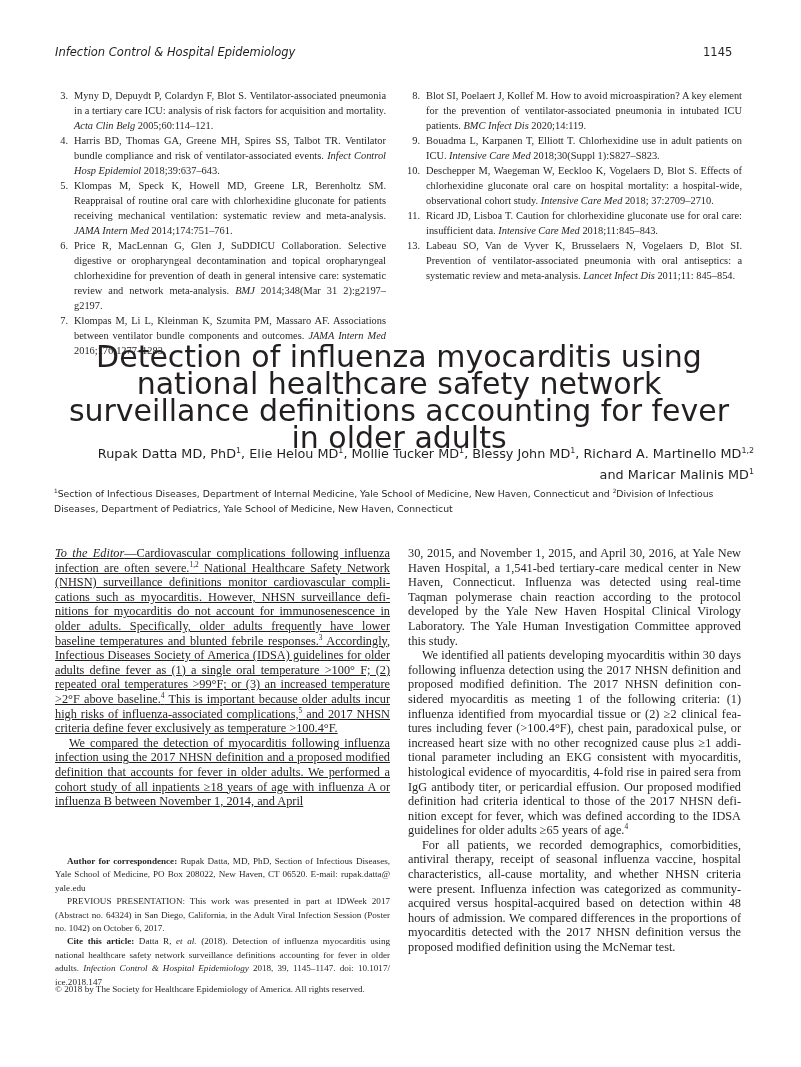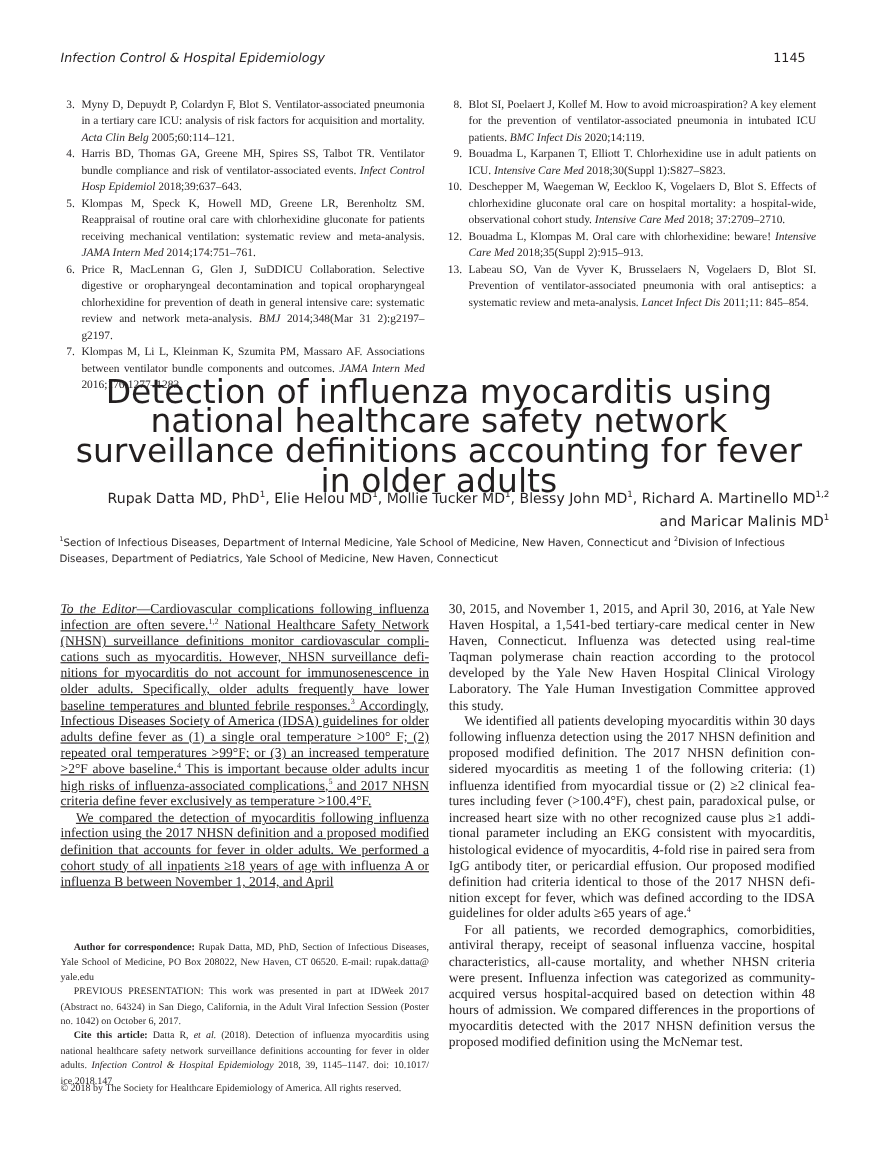--- a/index.html
+++ b/index.html
@@ -76,22 +76,22 @@
     </div>
   <div class="ref">
       <span class="num">9.</span>
       <span class="txt"><span>Bouadma L, Karpanen T, Elliott T. Chlorhexidine use in adult patients on ICU. </span><i>Intensive Care Med</i><span> 2018;30(Suppl 1):S827–S823.</span></span>
     </div>
   <div class="ref">
       <span class="num">10.</span>
       <span class="txt"><span>Deschepper M, Waegeman W, Eeckloo K, Vogelaers D, Blot S. Effects of chlorhexidine gluconate oral care on hospital mortality: a hospital-wide, observational cohort study. </span><i>Intensive Care Med</i><span> 2018; 37:2709–2710.</span></span>
     </div>
   <div class="ref">
-      <span class="num">12.</span>
-      <span class="txt"><span>Bouadma L, Klompas M. Oral care with chlorhexidine: beware! </span><i>Intensive Care Med</i><span> 2018;35(Suppl 2):915–913.</span></span>
+      <span class="num">11.</span>
+      <span class="txt"><span>Ricard JD, Lisboa T. Caution for chlorhexidine gluconate use for oral care: insufficient data. </span><i>Intensive Care Med</i><span> 2018;11:845–843.</span></span>
     </div>
   <div class="ref">
       <span class="num">13.</span>
       <span class="txt"><span>Labeau SO, Van de Vyver K, Brusselaers N, Vogelaers D, Blot SI. Prevention of ventilator-associated pneumonia with oral antiseptics: a systematic review and meta-analysis. </span><i>Lancet Infect Dis</i><span> 2011;11: 845–854.</span></span>
     </div>
 </div>
 
 <h1 class="abs sans" id="article-title" style="margin:0;">Detection of influenza myocarditis using national healthcare safety network surveillance definitions accounting for fever in older adults</h1>
 
 <div class="abs sans" id="authors">

